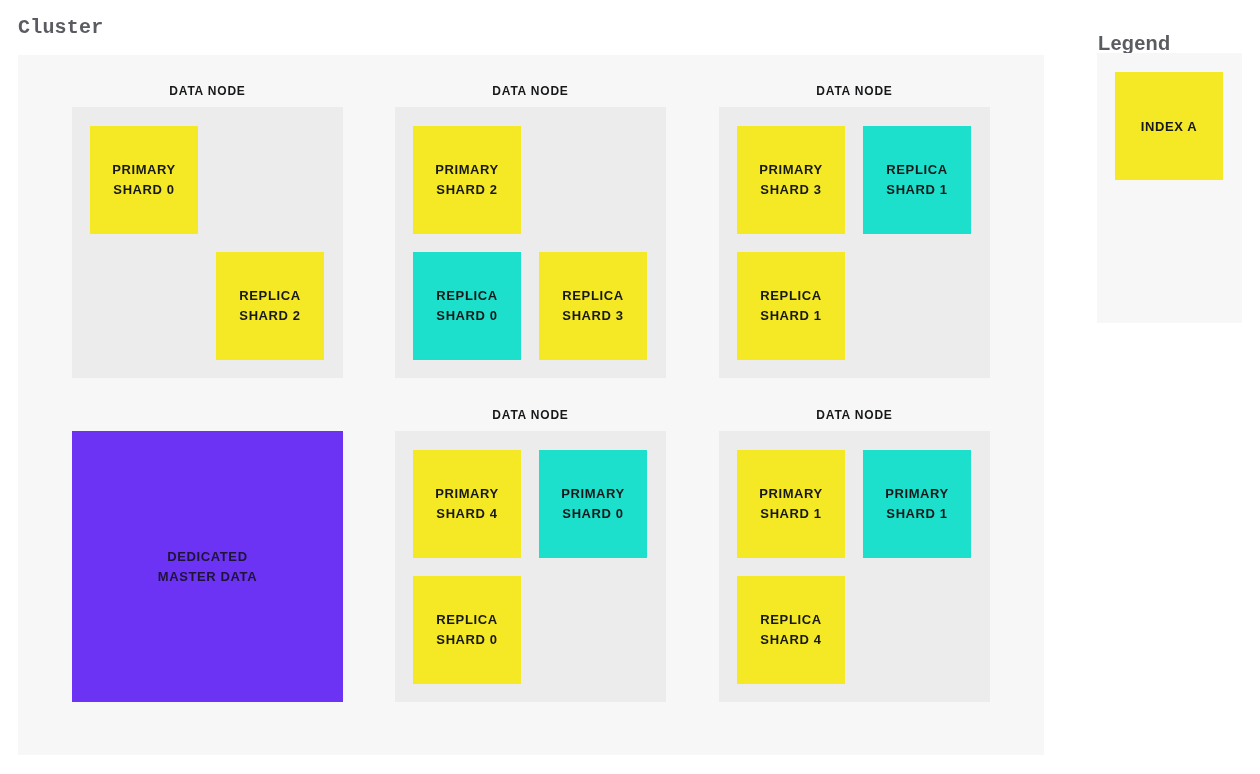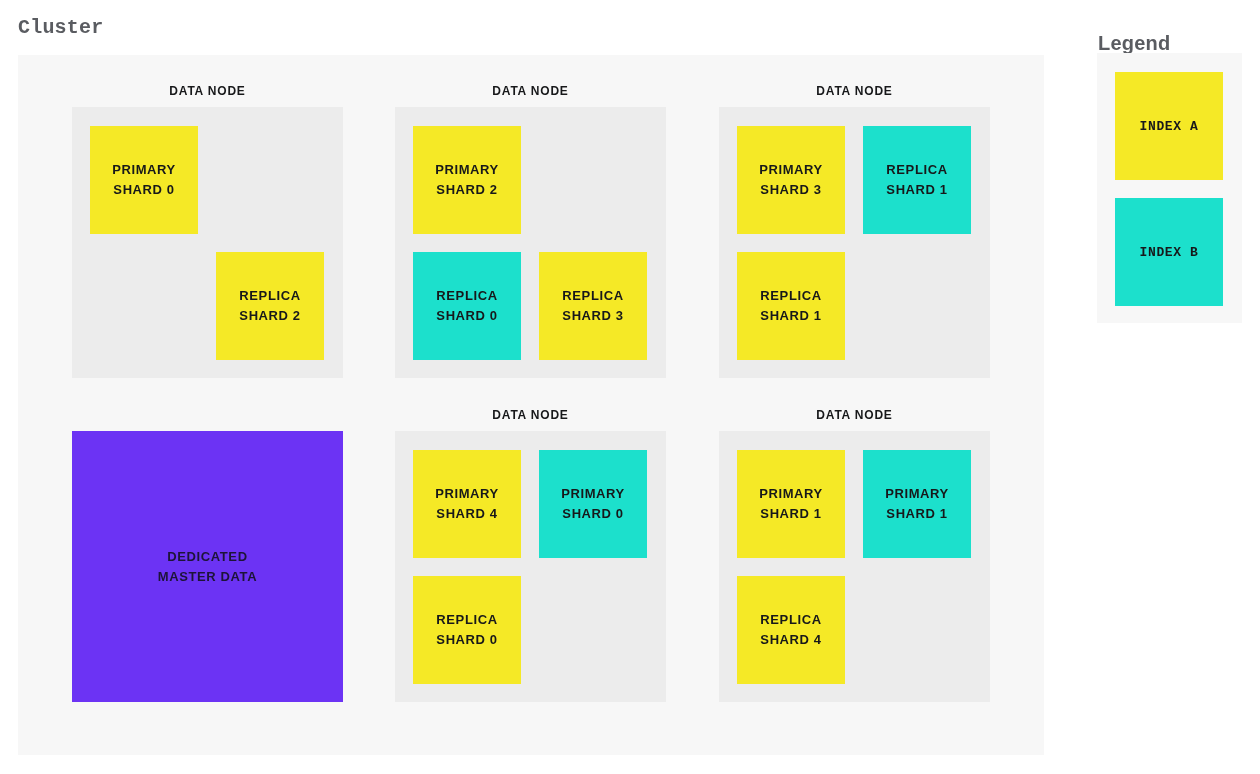--- a/index.html
+++ b/index.html
@@ -87,21 +87,20 @@
     left: 18px;
     width: 108px;
     height: 108px;
     display: flex;
     align-items: center;
     justify-content: center;
     font-size: 13px;
     font-weight: 700;
     letter-spacing: 0.6px;
     color: var(--label-text, #17181A);
-    font-family: Liberation Mono, monospace;
   }
 </style>
 </head>
 <body>
 
 <div id="stage">
   <div class="section-title" id="cluster-title">Cluster</div>
   <div class="panel" id="cluster-panel">
       <div class="node-label" style="left: 54px; top: 29px;">DATA NODE</div>
       <div class="node-panel" style="left: 54px; top: 52px;">
@@ -176,15 +175,14 @@
         <div class="shard index-a" style="left: 18px; top: 145px;">
           <div>REPLICA</div>
           <div>SHARD 4</div>
         </div>
       </div>
     </div>
 
   <div class="section-title" id="legend-title">Legend</div>
   <div class="panel" id="legend-panel">
       <div class="legend-box index-a" style="top: 19px;">INDEX A</div>
-      <div class="legend-box index-b" style="top: 145px;">INDEX B</div>
     </div>
 </div>
 
 </body></html>

